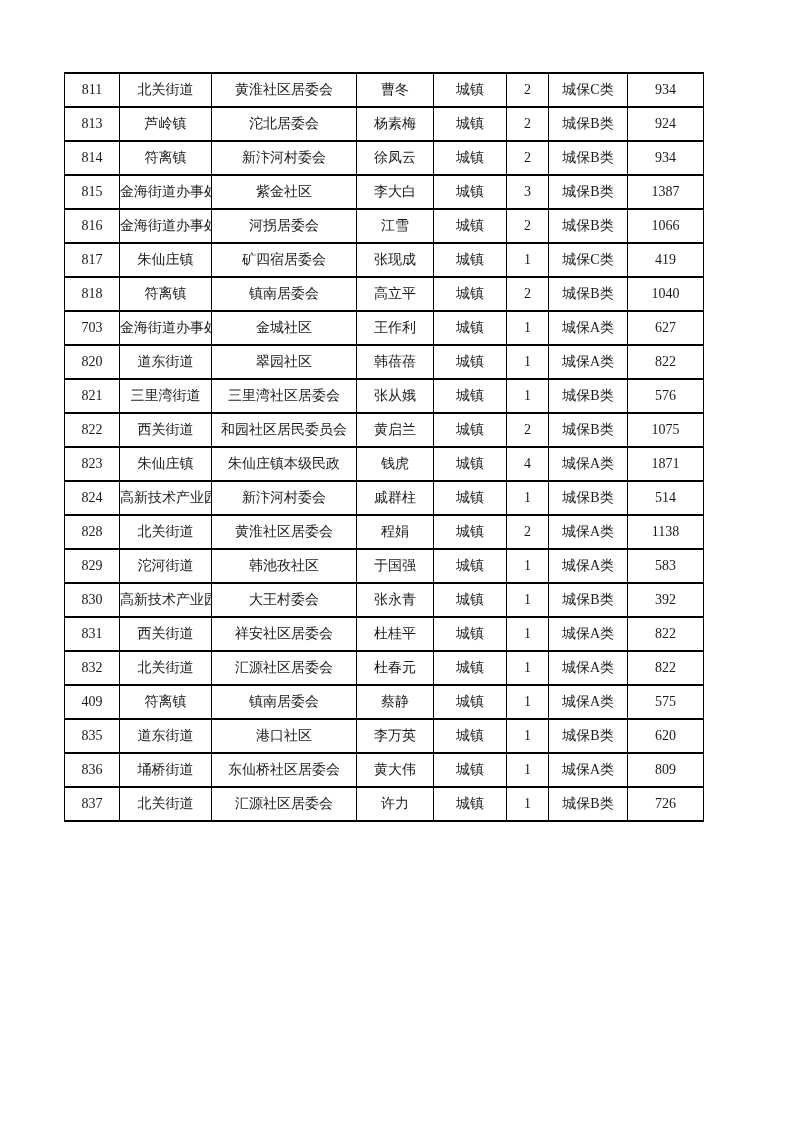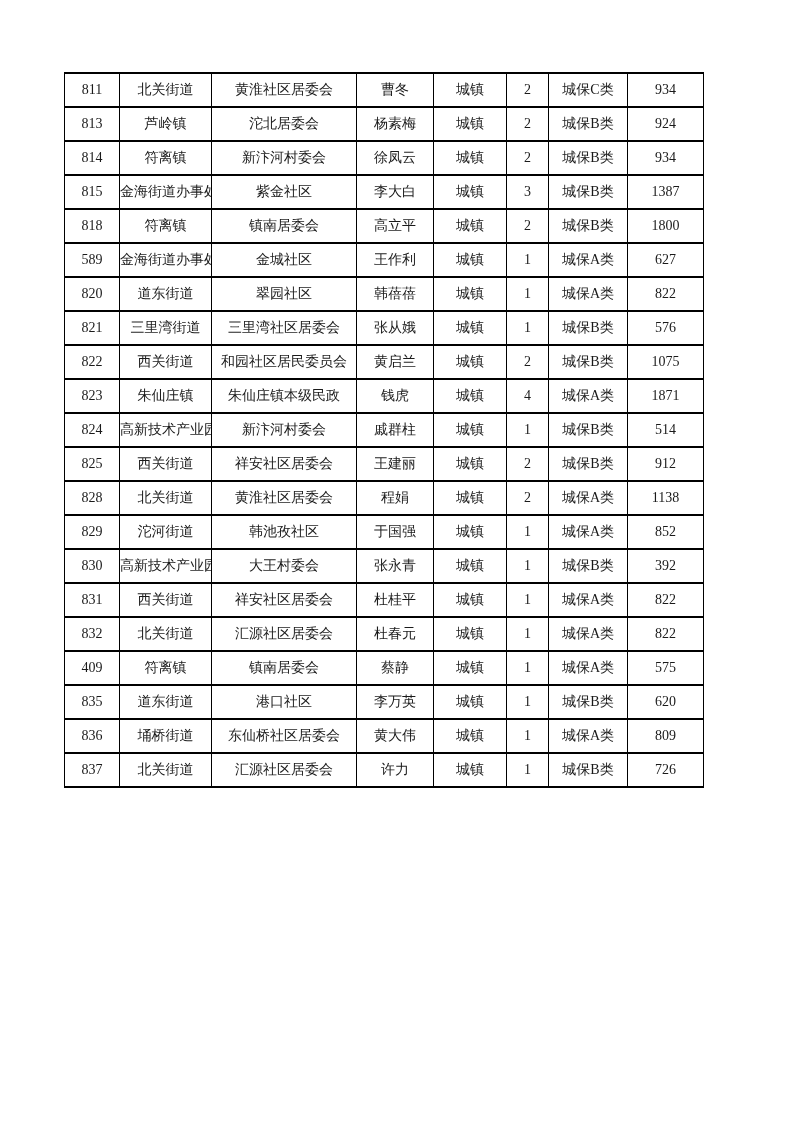--- a/index.html
+++ b/index.html
@@ -105,31 +105,51 @@
           <td>815</td>
           <td>金海街道办事处</td>
           <td>紫金社区</td>
           <td>李大白</td>
           <td>城镇</td>
           <td>3</td>
           <td>城保B类</td>
           <td>1387</td>
         </tr>
         <tr>
+          <td>816</td>
+          <td>金海街道办事处</td>
+          <td>河拐居委会</td>
+          <td>江雪</td>
+          <td>城镇</td>
+          <td>2</td>
+          <td>城保B类</td>
+          <td>1066</td>
+        </tr>
+        <tr>
+          <td>817</td>
+          <td>朱仙庄镇</td>
+          <td>矿四宿居委会</td>
+          <td>张现成</td>
+          <td>城镇</td>
+          <td>1</td>
+          <td>城保C类</td>
+          <td>419</td>
+        </tr>
+        <tr>
           <td>818</td>
           <td>符离镇</td>
           <td>镇南居委会</td>
           <td>高立平</td>
           <td>城镇</td>
           <td>2</td>
           <td>城保B类</td>
-          <td>1800</td>
-        </tr>
-        <tr>
-          <td>589</td>
+          <td>1040</td>
+        </tr>
+        <tr>
+          <td>703</td>
           <td>金海街道办事处</td>
           <td>金城社区</td>
           <td>王作利</td>
           <td>城镇</td>
           <td>1</td>
           <td>城保A类</td>
           <td>627</td>
         </tr>
         <tr>
           <td>820</td>
@@ -175,48 +195,38 @@
           <td>824</td>
           <td>高新技术产业园区</td>
           <td>新汴河村委会</td>
           <td>戚群柱</td>
           <td>城镇</td>
           <td>1</td>
           <td>城保B类</td>
           <td>514</td>
         </tr>
         <tr>
-          <td>825</td>
-          <td>西关街道</td>
-          <td>祥安社区居委会</td>
-          <td>王建丽</td>
-          <td>城镇</td>
-          <td>2</td>
-          <td>城保B类</td>
-          <td>912</td>
-        </tr>
-        <tr>
           <td>828</td>
           <td>北关街道</td>
           <td>黄淮社区居委会</td>
           <td>程娟</td>
           <td>城镇</td>
           <td>2</td>
           <td>城保A类</td>
           <td>1138</td>
         </tr>
         <tr>
           <td>829</td>
           <td>沱河街道</td>
           <td>韩池孜社区</td>
           <td>于国强</td>
           <td>城镇</td>
           <td>1</td>
           <td>城保A类</td>
-          <td>852</td>
+          <td>583</td>
         </tr>
         <tr>
           <td>830</td>
           <td>高新技术产业园区</td>
           <td>大王村委会</td>
           <td>张永青</td>
           <td>城镇</td>
           <td>1</td>
           <td>城保B类</td>
           <td>392</td>

